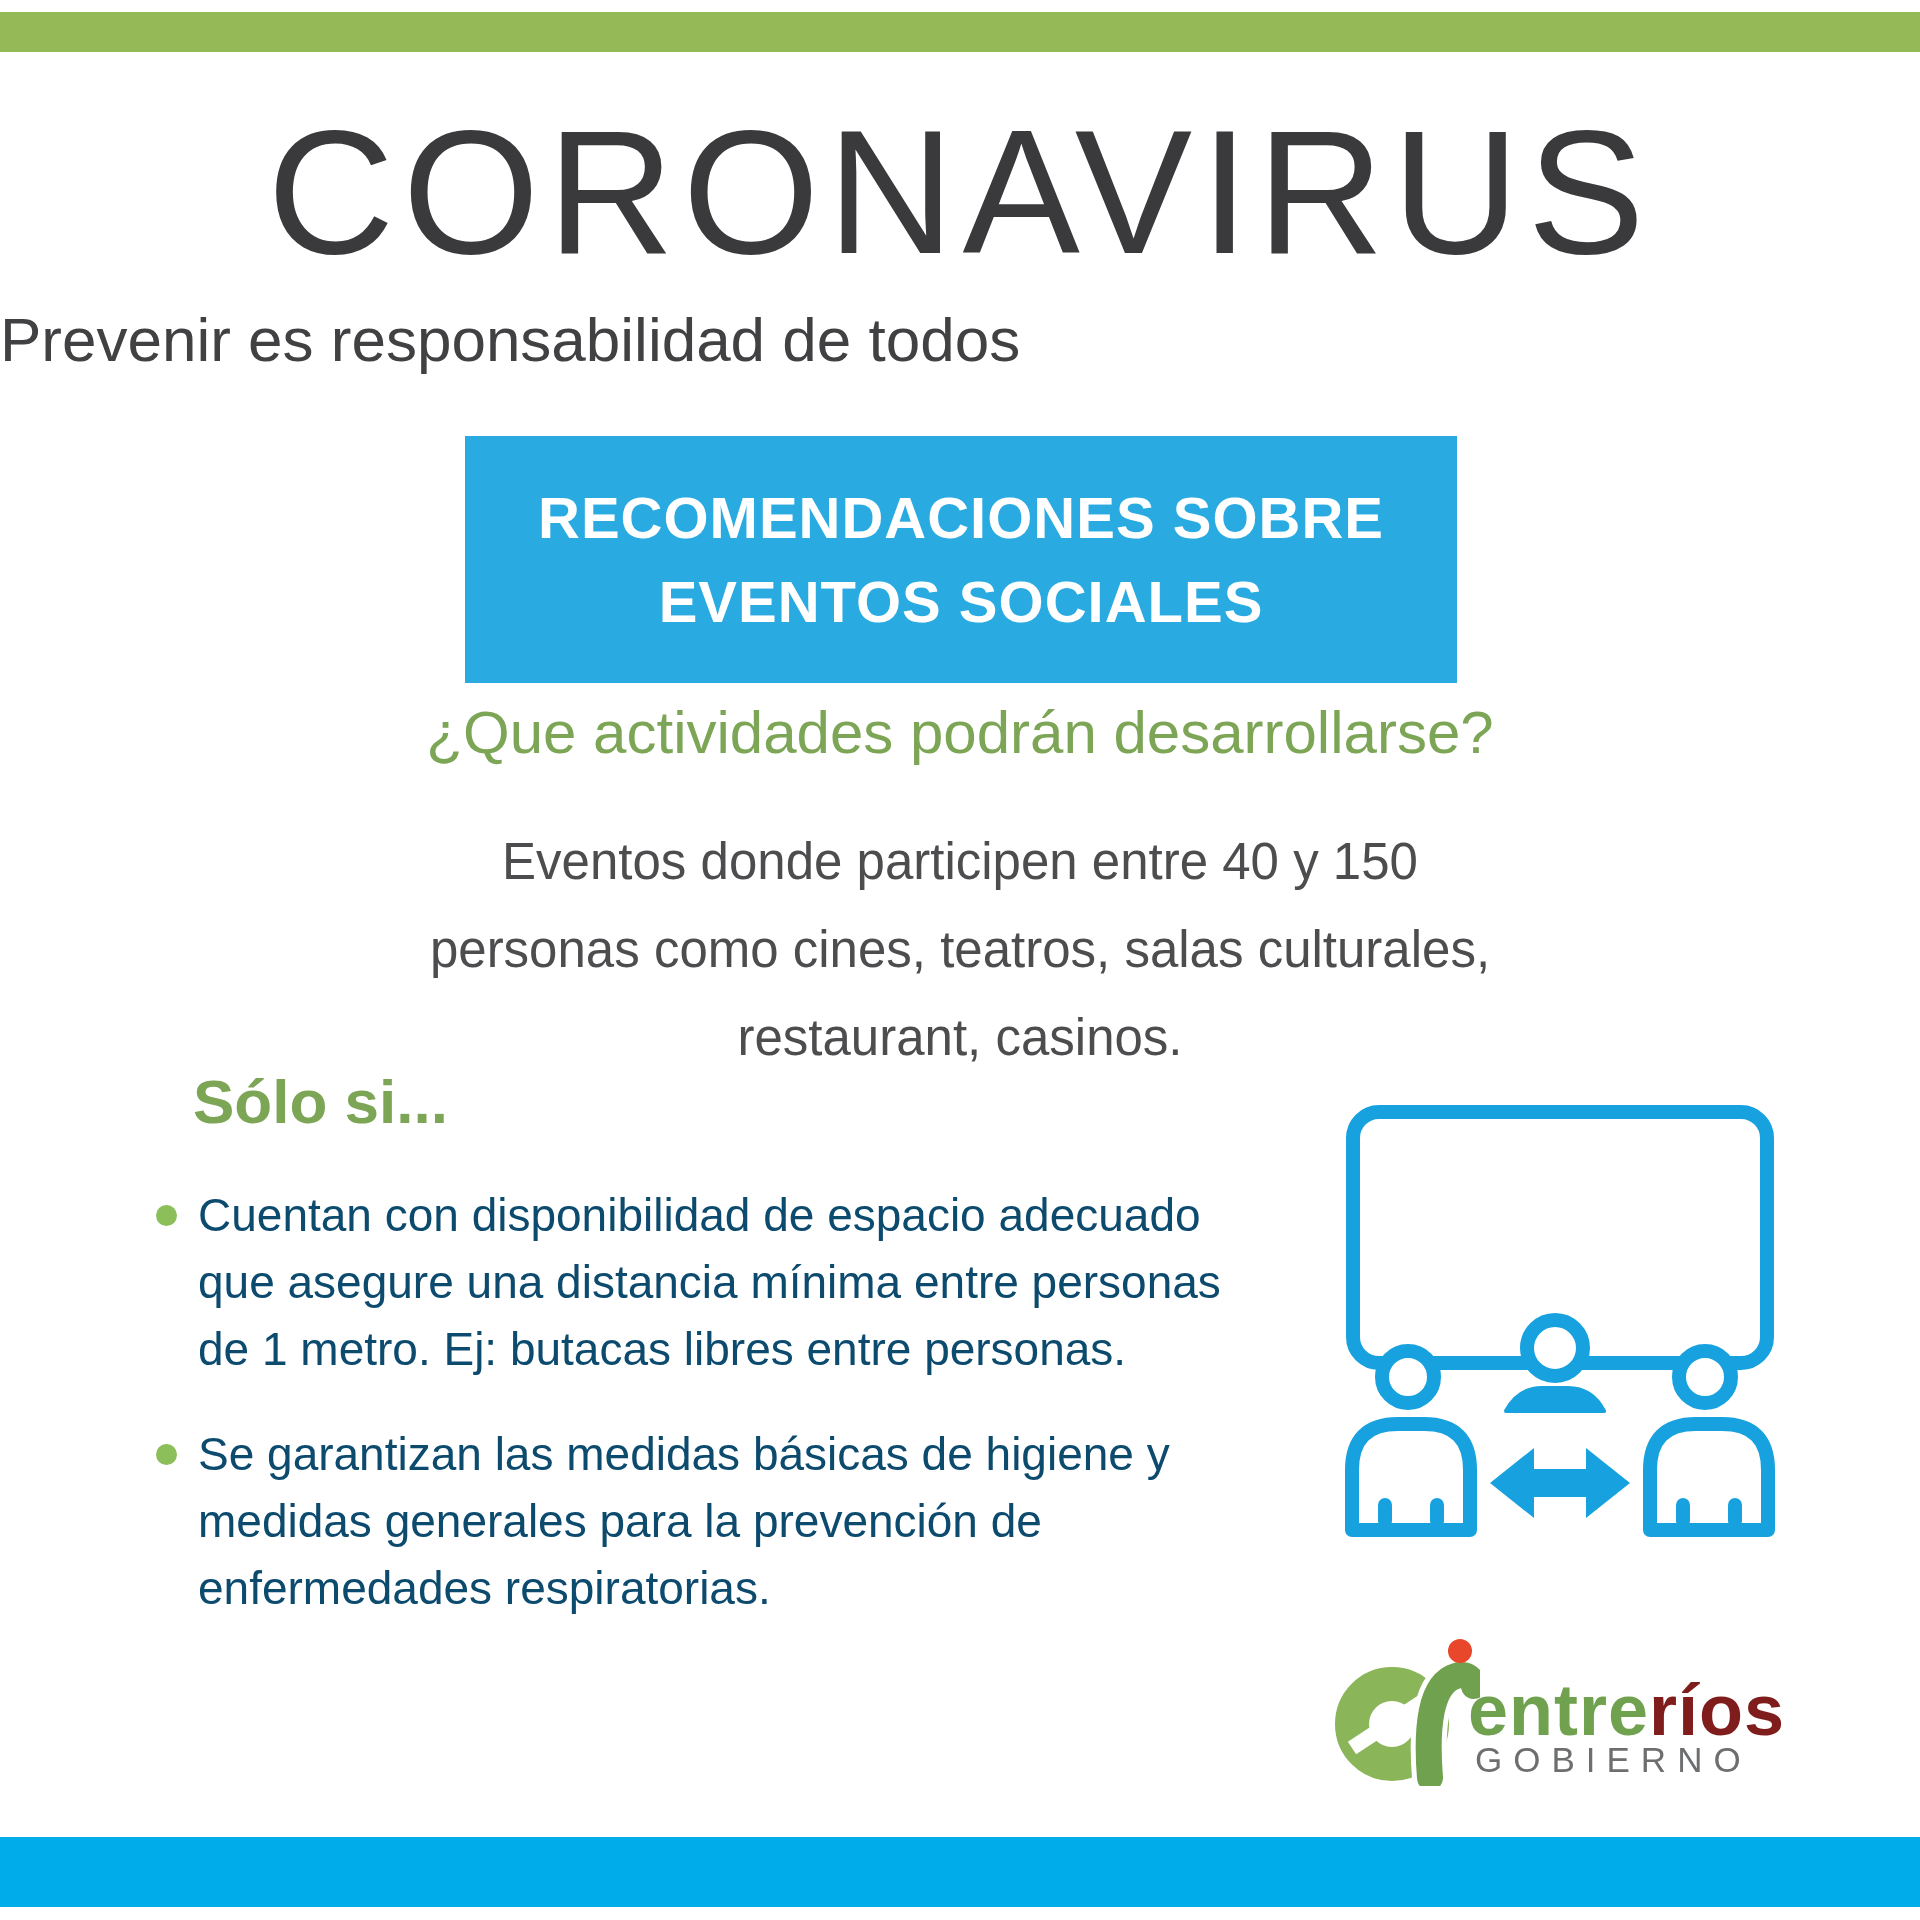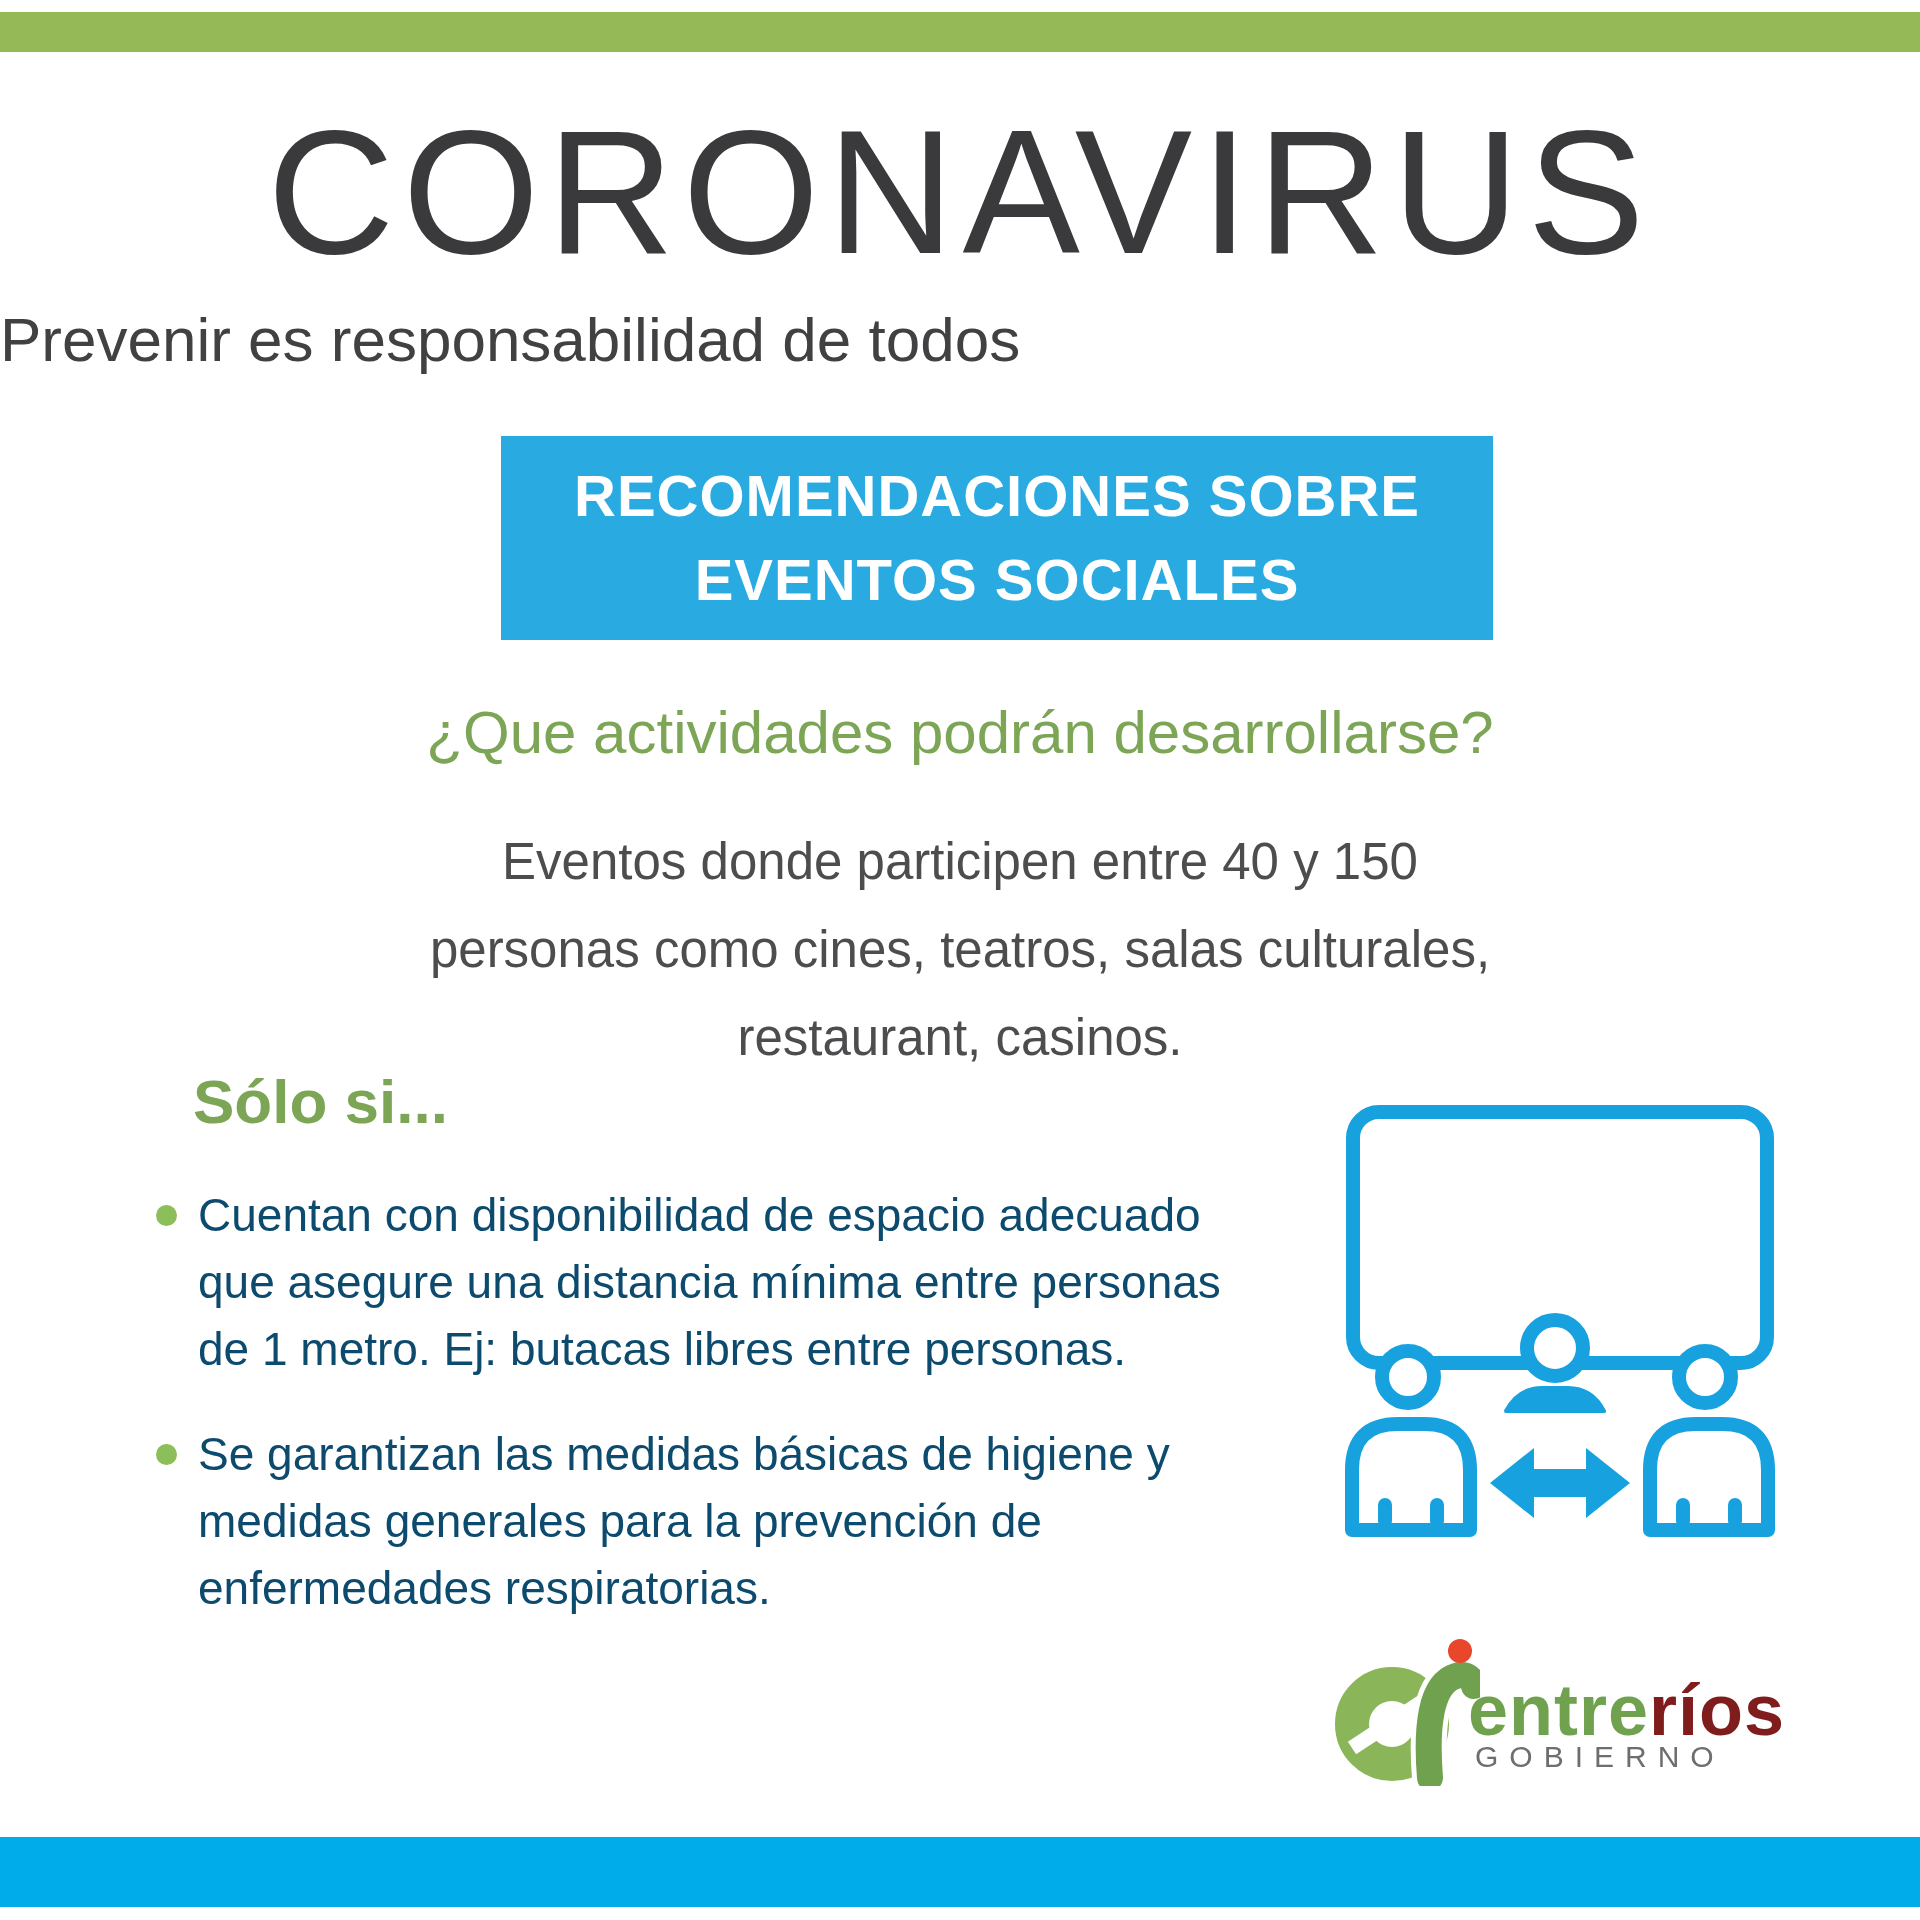--- a/index.html
+++ b/index.html
@@ -12,25 +12,24 @@
 
   .title{
     position:absolute;left:0;right:0;top:104px;margin:0;text-align:center;
     font-size:176px;font-weight:normal;letter-spacing:8px;color:#3A3A3C;line-height:1;
   }
   .subtitle{
     position:absolute;left:0;right:0;top:306px;text-align:left;
     font-size:62px;color:#414042;line-height:1.1;
   }
   .banner{
-    position:absolute;left:465px;top:436px;width:992px;height:204px;background:#29ABE2;
+    position:absolute;left:465px;top:436px;width:992px;height:247px;background:#29ABE2;
     display:flex;flex-direction:column;justify-content:center;align-items:center;
     color:#ffffff;font-weight:bold;font-size:58px;letter-spacing:1px;line-height:84px;
     text-align:center;
-    margin-left:36px;
   }
   .question{
     position:absolute;left:0;right:0;top:700px;text-align:center;
     font-size:60px;font-weight:normal;color:#7CA556;line-height:1.1;
   }
   .paragraph{
     position:absolute;left:0;right:0;top:818px;text-align:center;
     font-size:51px;color:#4D4D4F;line-height:88px;white-space:pre-line;
   }
   .solo-si{
@@ -49,21 +48,21 @@
     display:block;font-size:46px;color:#0c4a6e;line-height:67px;white-space:pre-line;
   }
 
   .dist-icon{position:absolute;left:1338px;top:1098px;}
 
   .logo{position:absolute;left:1330px;top:1628px;width:540px;height:175px;}
   .logo-mono{position:absolute;left:0;top:8px;}
   .lg-brand{position:absolute;left:138px;top:46px;font-size:72px;font-weight:bold;line-height:72px;letter-spacing:1px;}
   .lg-green{color:#6FA14E;}
   .lg-blue{color:#7f1d1d;margin-top:36px;}
-  .lg-sub{position:absolute;left:145px;top:112px;font-size:30px;color:#6D6E70;letter-spacing:11px;}
+  .lg-sub{position:absolute;left:145px;top:112px;font-size:35px;color:#6D6E70;letter-spacing:11px;}
 </style>
 </head>
 <body>
 
 <div class="canvas">
 
   <div class="bar-top"></div>
 
   <h1 class="title">CORONAVIRUS</h1>
 

